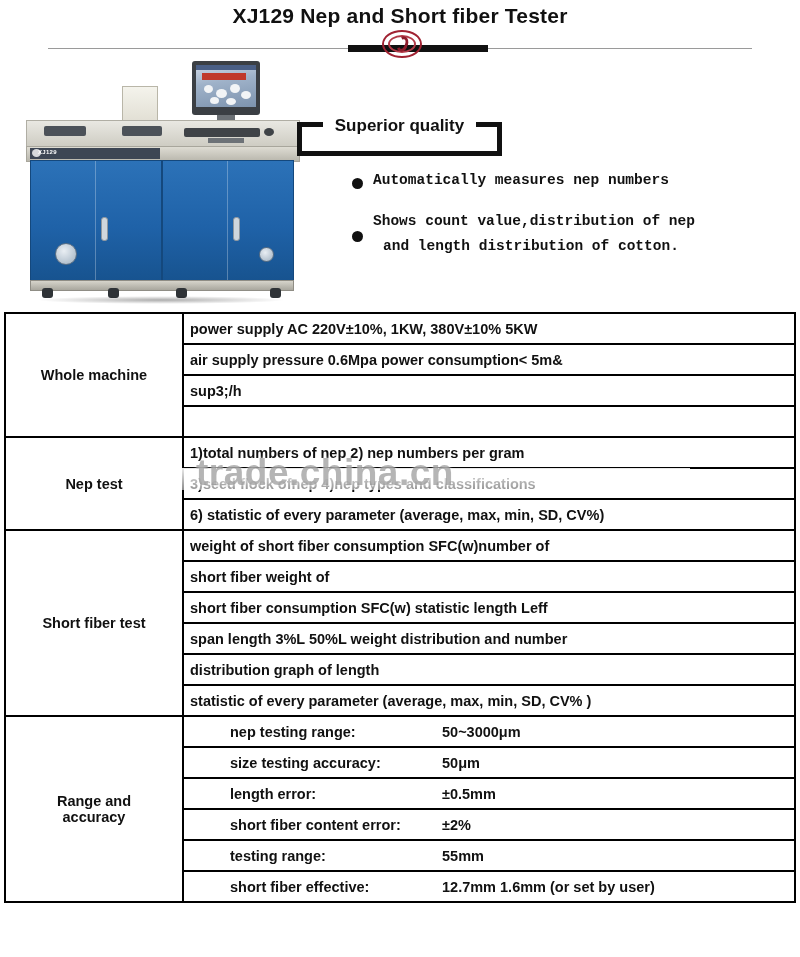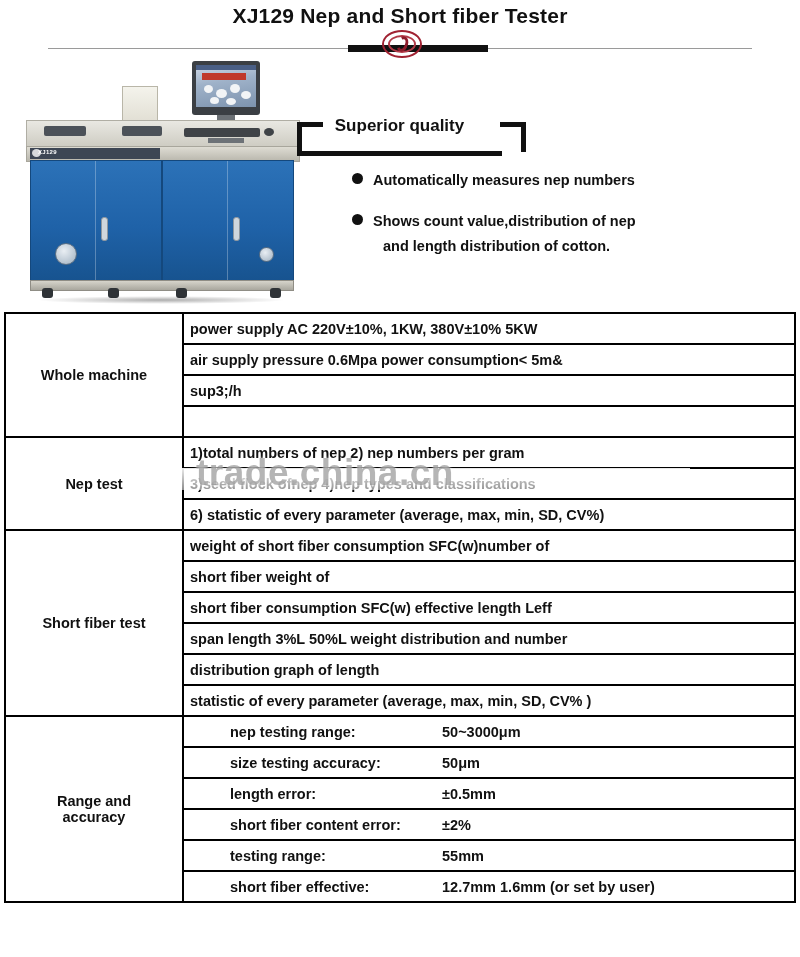--- a/index.html
+++ b/index.html
@@ -267,21 +267,21 @@
   #shadow {
     left: 10px; top: 236px; width: 250px; height: 8px;
     background: radial-gradient(ellipse at center, rgba(0,0,0,0.32), rgba(0,0,0,0) 70%);
   }
 
   
   #badge {
     position: absolute;
     left: 297px;
     top: 58px;
-    width: 229px;
+    width: 205px;
     height: 40px;
   }
   #badge-left-arm {
     position: absolute; left: 0; top: 6px; width: 26px; height: 5px; background:#111;
   }
   #badge-right-arm {
     position: absolute; right: 0; top: 6px; width: 26px; height: 5px; background:#111;
   }
   #badge-left-post {
     position: absolute; left: 0; top: 6px; width: 5px; height: 30px; background:#111;
@@ -303,22 +303,23 @@
 
   
   #bullets {
     position: absolute;
     left: 352px;
     top: 110px;
     width: 440px;
   }
   .bullet-row {
     display: flex;
-    align-items: flex-start;
+    align-items: center;
     margin-bottom: 16px;
+    font-family: Liberation Mono, monospace;
   }
   .bullet-dot {
     width: 11px;
     height: 11px;
     border-radius: 50%;
     background: #111;
     margin-top: 5px;
     margin-right: 10px;
     flex: 0 0 auto;
   }
@@ -510,21 +511,21 @@
         <td class="val"><span>6) statistic of every parameter (average, max, min, SD, CV%)</span></td>
       </tr>
       <tr>
         <td class="cat" rowspan="6"><span>Short fiber test</span></td>
         <td class="val"><span>weight of short fiber consumption SFC(w)number of</span></td>
       </tr>
       <tr>
         <td class="val"><span>short fiber weight of</span></td>
       </tr>
       <tr>
-        <td class="val"><span>short fiber consumption SFC(w)  effective length Leff</span></td>
+        <td class="val"><span>short fiber consumption SFC(w)  statistic length Leff</span></td>
       </tr>
       <tr>
         <td class="val"><span>span length 3%L 50%L weight distribution and number</span></td>
       </tr>
       <tr>
         <td class="val"><span>distribution graph of length</span></td>
       </tr>
       <tr>
         <td class="val"><span>statistic of every parameter (average, max, min, SD, CV% )</span></td>
       </tr>

